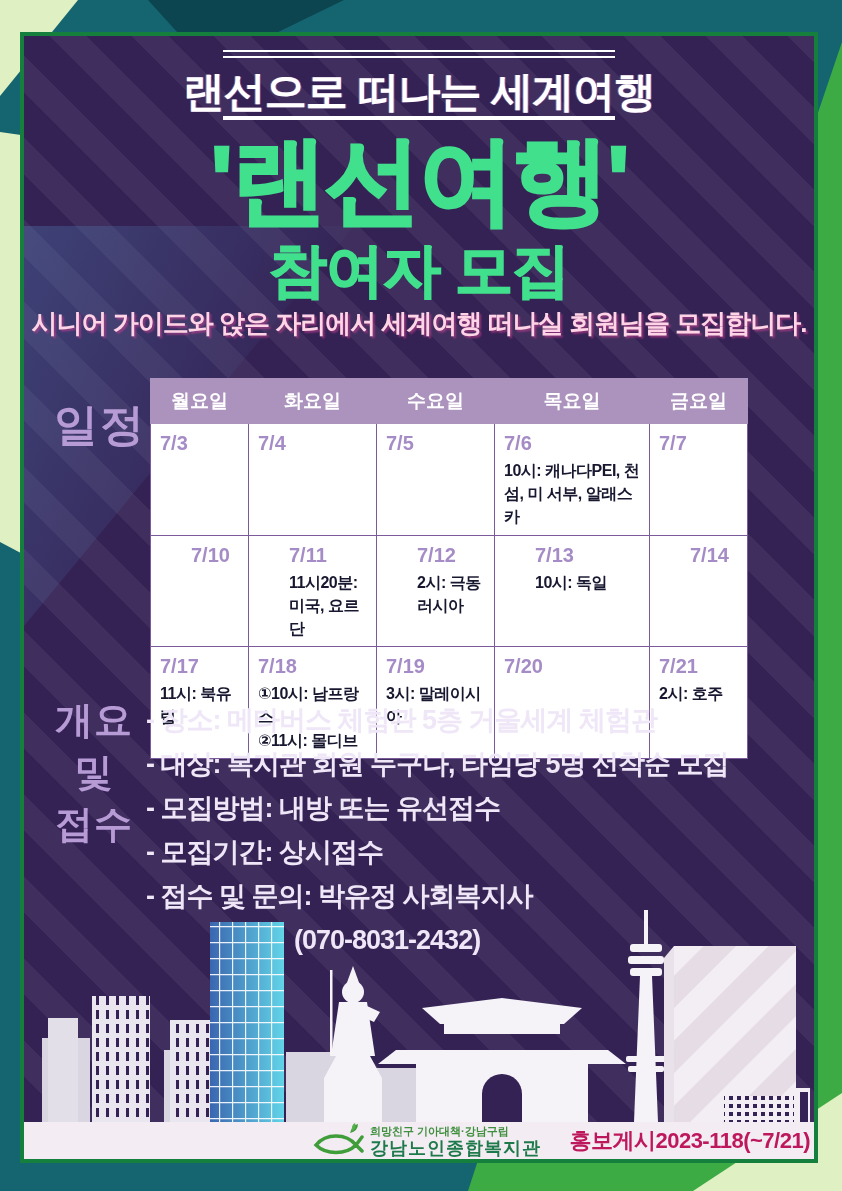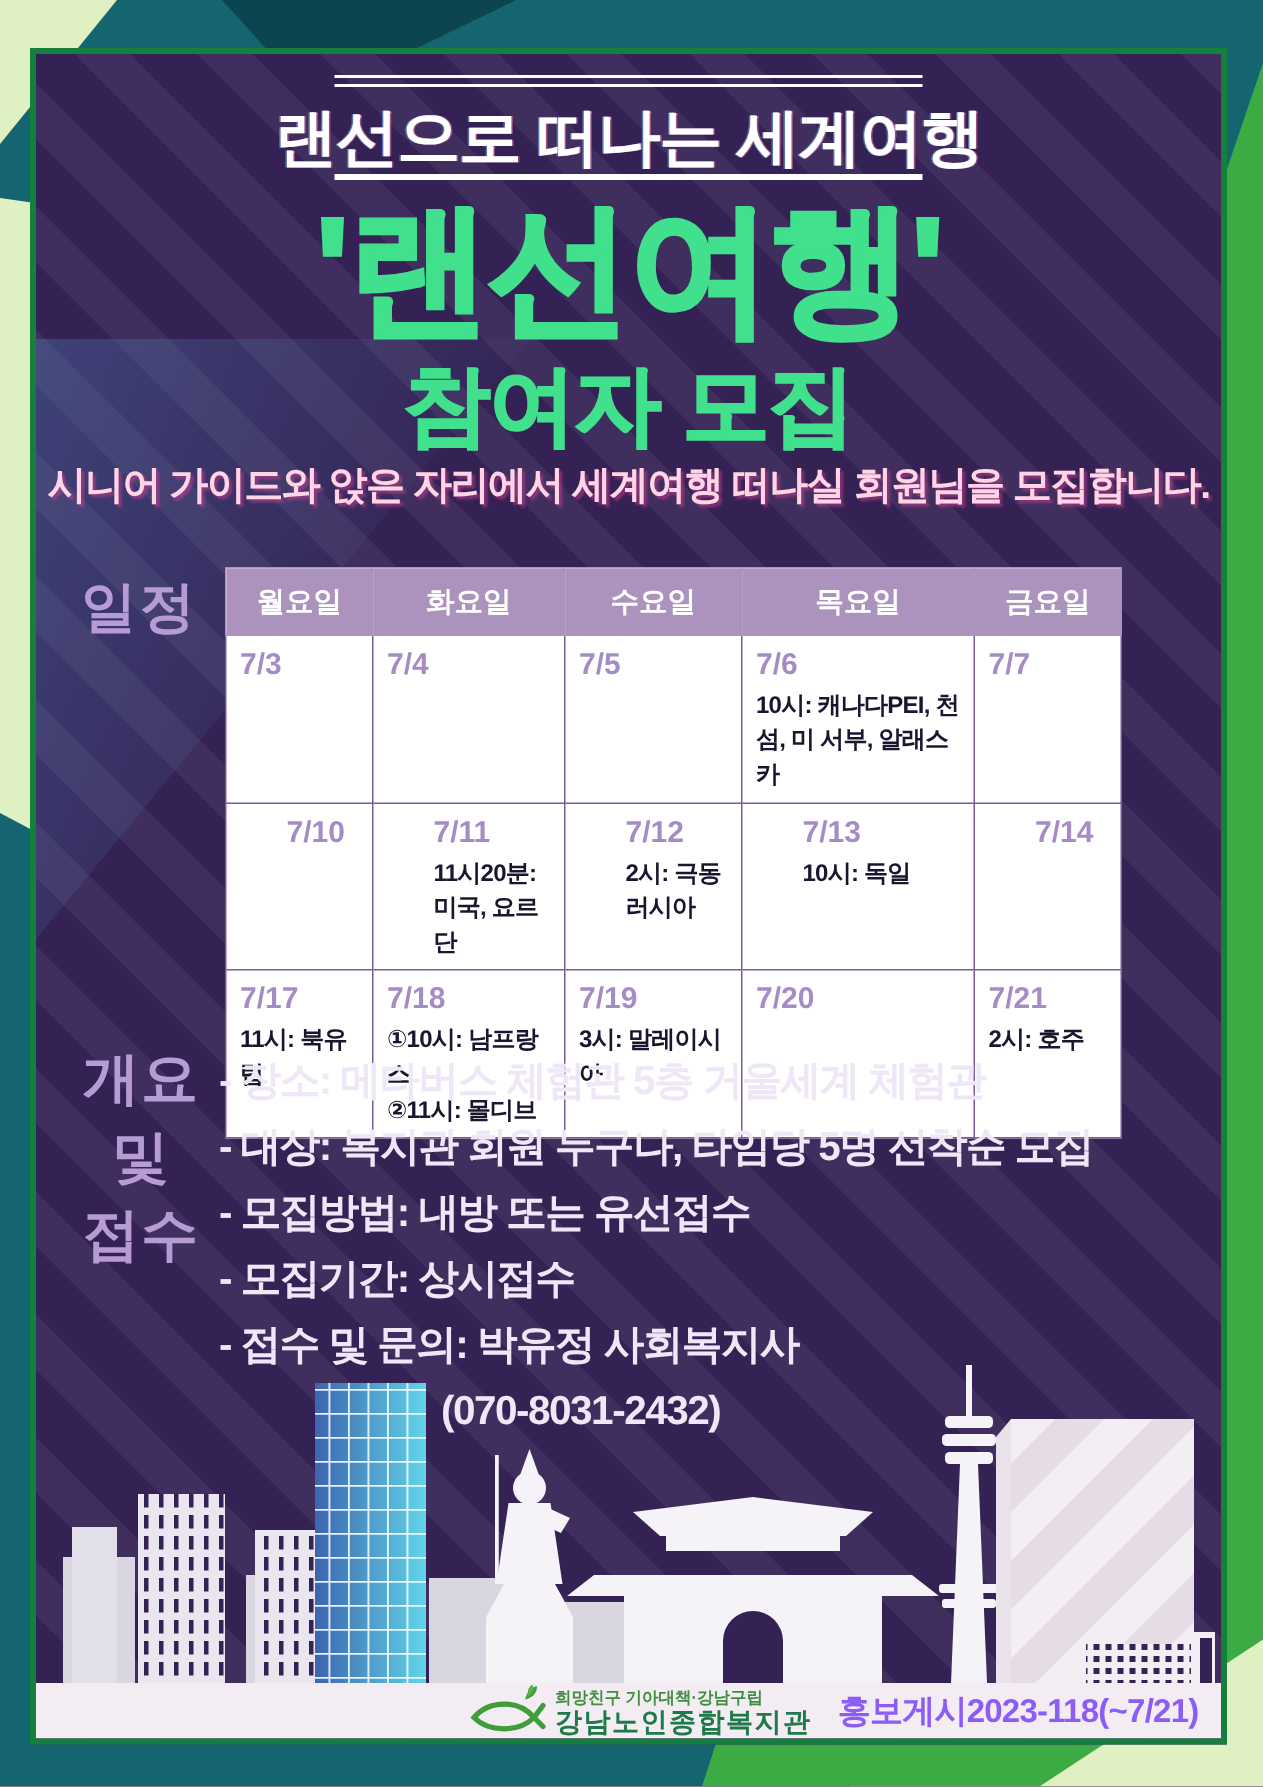--- a/index.html
+++ b/index.html
@@ -49,21 +49,21 @@
     color:#41e08c;font-size:58px;font-weight:900;letter-spacing:-1px;
     -webkit-text-stroke:1.5px #41e08c;
   }
   .tagline{
     position:absolute;left:0;right:0;top:270px;text-align:center;
     color:#ffd4e6;font-size:26px;font-weight:700;letter-spacing:-1px;
     text-shadow:2px 2px 2px rgba(214,62,150,.55);
   }
 
   .section-label{color:#b79bd5;font-weight:700;}
-  .sched-label{position:absolute;left:30px;top:344px;font-size:37px;letter-spacing:2px;}
+  .sched-label{position:absolute;left:30px;top:360px;font-size:44px;letter-spacing:2px;}
 
   table.sched{
     position:absolute;left:126px;top:342px;width:597px;
     border-collapse:collapse;table-layout:fixed;background:#ffffff;
   }
   table.sched col.c1{width:98px;} table.sched col.c2{width:128px;}
   table.sched col.c3{width:118px;} table.sched col.c4{width:155px;}
   table.sched col.c5{width:98px;}
   table.sched th{
     background:#ab93bd;color:#ffffff;font-size:19px;font-weight:700;
@@ -92,22 +92,22 @@
   .skyline{position:absolute;left:0;bottom:37px;width:100%;height:212px;}
 
   .footer{
     position:absolute;left:0;bottom:0;width:100%;height:37px;
     background:#f3ecf3;display:flex;align-items:center;
   }
   .logo-group{position:absolute;left:288px;top:1px;display:flex;align-items:center;gap:6px;}
   .logo-text .small{font-size:11px;font-weight:700;color:#3f8f3f;letter-spacing:0;}
   .logo-text .big{font-size:18px;font-weight:900;color:#1e7a4a;letter-spacing:1px;line-height:1.0;}
   .notice{
-    position:absolute;right:15px;top:0;height:37px;display:flex;align-items:center;
-    color:#8b5cf6;font-size:22px;font-weight:900;letter-spacing:-0.5px;
+    position:absolute;right:4px;top:0;height:37px;display:flex;align-items:center;
+    color:#be185d;font-size:22px;font-weight:900;letter-spacing:-0.5px;
   }
 </style>
 </head>
 <body>
 
 <div class="bg-shape teal-main"></div>
 <div class="bg-shape teal-bl"></div>
 <div class="bg-shape green-right"></div>
 <div class="bg-shape lgreen-br"></div>
 <div class="bg-shape teal-dark"></div>

